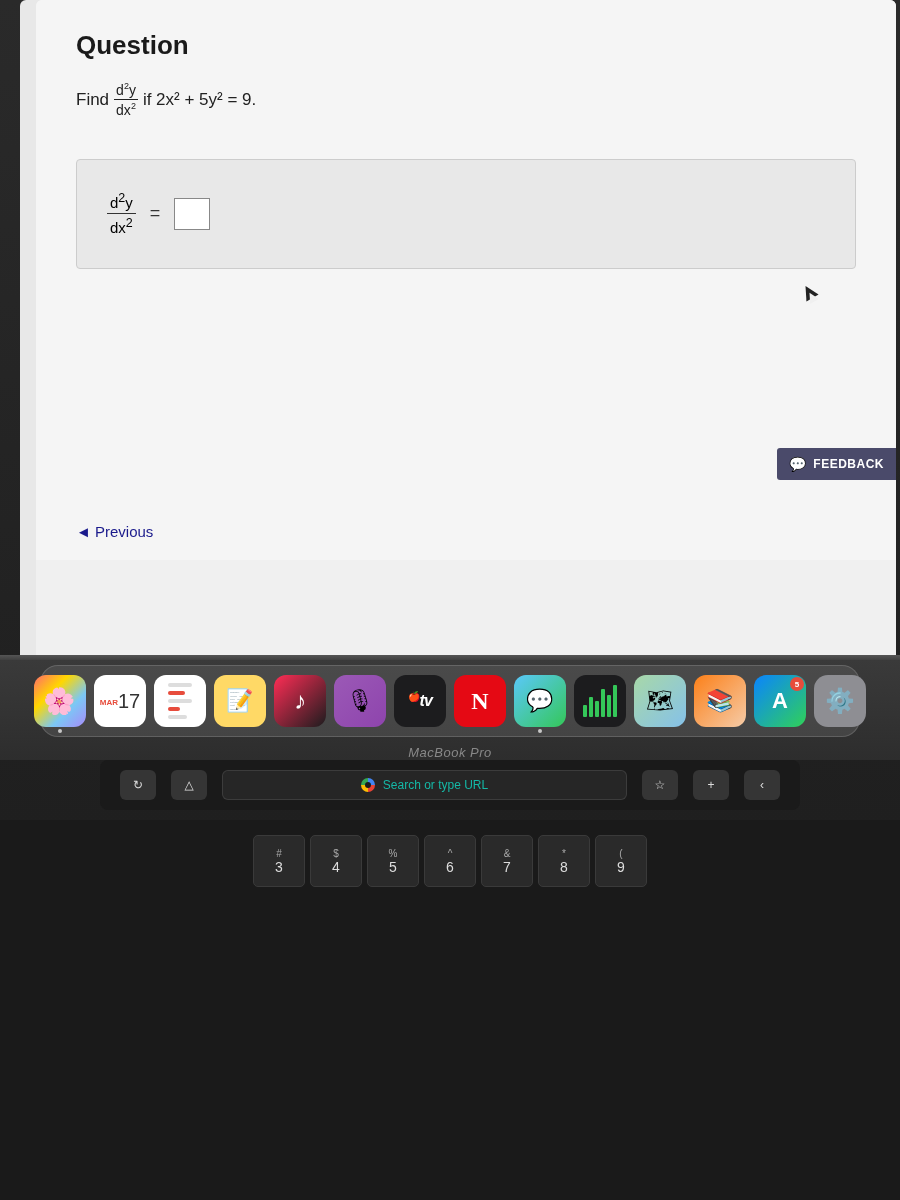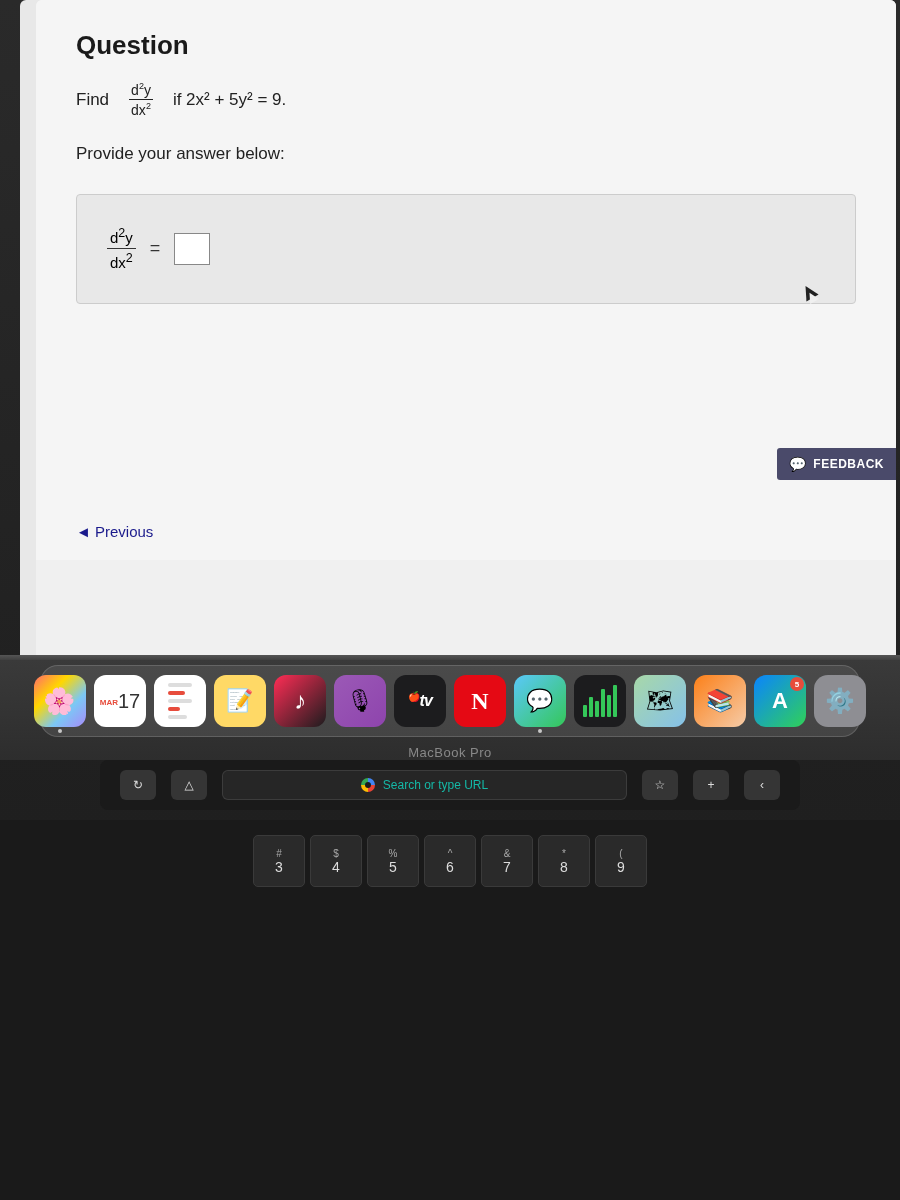--- a/index.html
+++ b/index.html
@@ -57,24 +57,24 @@
     .question-title {
       font-size: 26px;
       font-weight: 600;
       color: #1a1a1a;
       margin-bottom: 20px;
     }
 
     .question-text {
       font-size: 17px;
       color: #222;
-      margin-bottom: 25px;
-      display: flex;
-      align-items: center;
-      gap: 18px;
+      margin-bottom: 40px;
+      display: flex;
+      align-items: center;
+      gap: 3px;
     }
 
     .fraction {
       display: inline-flex;
       flex-direction: column;
       align-items: center;
       vertical-align: middle;
       margin: 0 2px;
     }
 
@@ -260,20 +260,21 @@
       bottom: -6px;
       left: 50%;
       transform: translateX(-50%);
     }
 
     .macbook-label {
       color: #888;
       font-size: 13px;
       margin-top: 8px;
       letter-spacing: 0.5px;
+      font-style: italic;
     }
 
     
     .touch-bar {
       position: absolute;
       top: 760px;
       left: 100px;
       width: 700px;
       height: 50px;
       background: #1a1a1a;
@@ -459,21 +460,20 @@
 
         <div class="question-text">
           <span>Find</span>
           <span class="fraction">
             <span class="numerator">d<sup>2</sup>y</span>
             <span class="denominator">dx<sup>2</sup></span>
           </span>
           <span>if 2x² + 5y² = 9.</span>
         </div>
 
-        <div class="provide-text">Provide your answer below:</div>
 
         <div class="answer-area">
           <span class="answer-fraction">
             <span class="num">d<sup>2</sup>y</span>
             <span class="den">dx<sup>2</sup></span>
           </span>
           <span class="equals-sign">=</span>
           <div class="answer-input-box"></div>
         </div>
 

